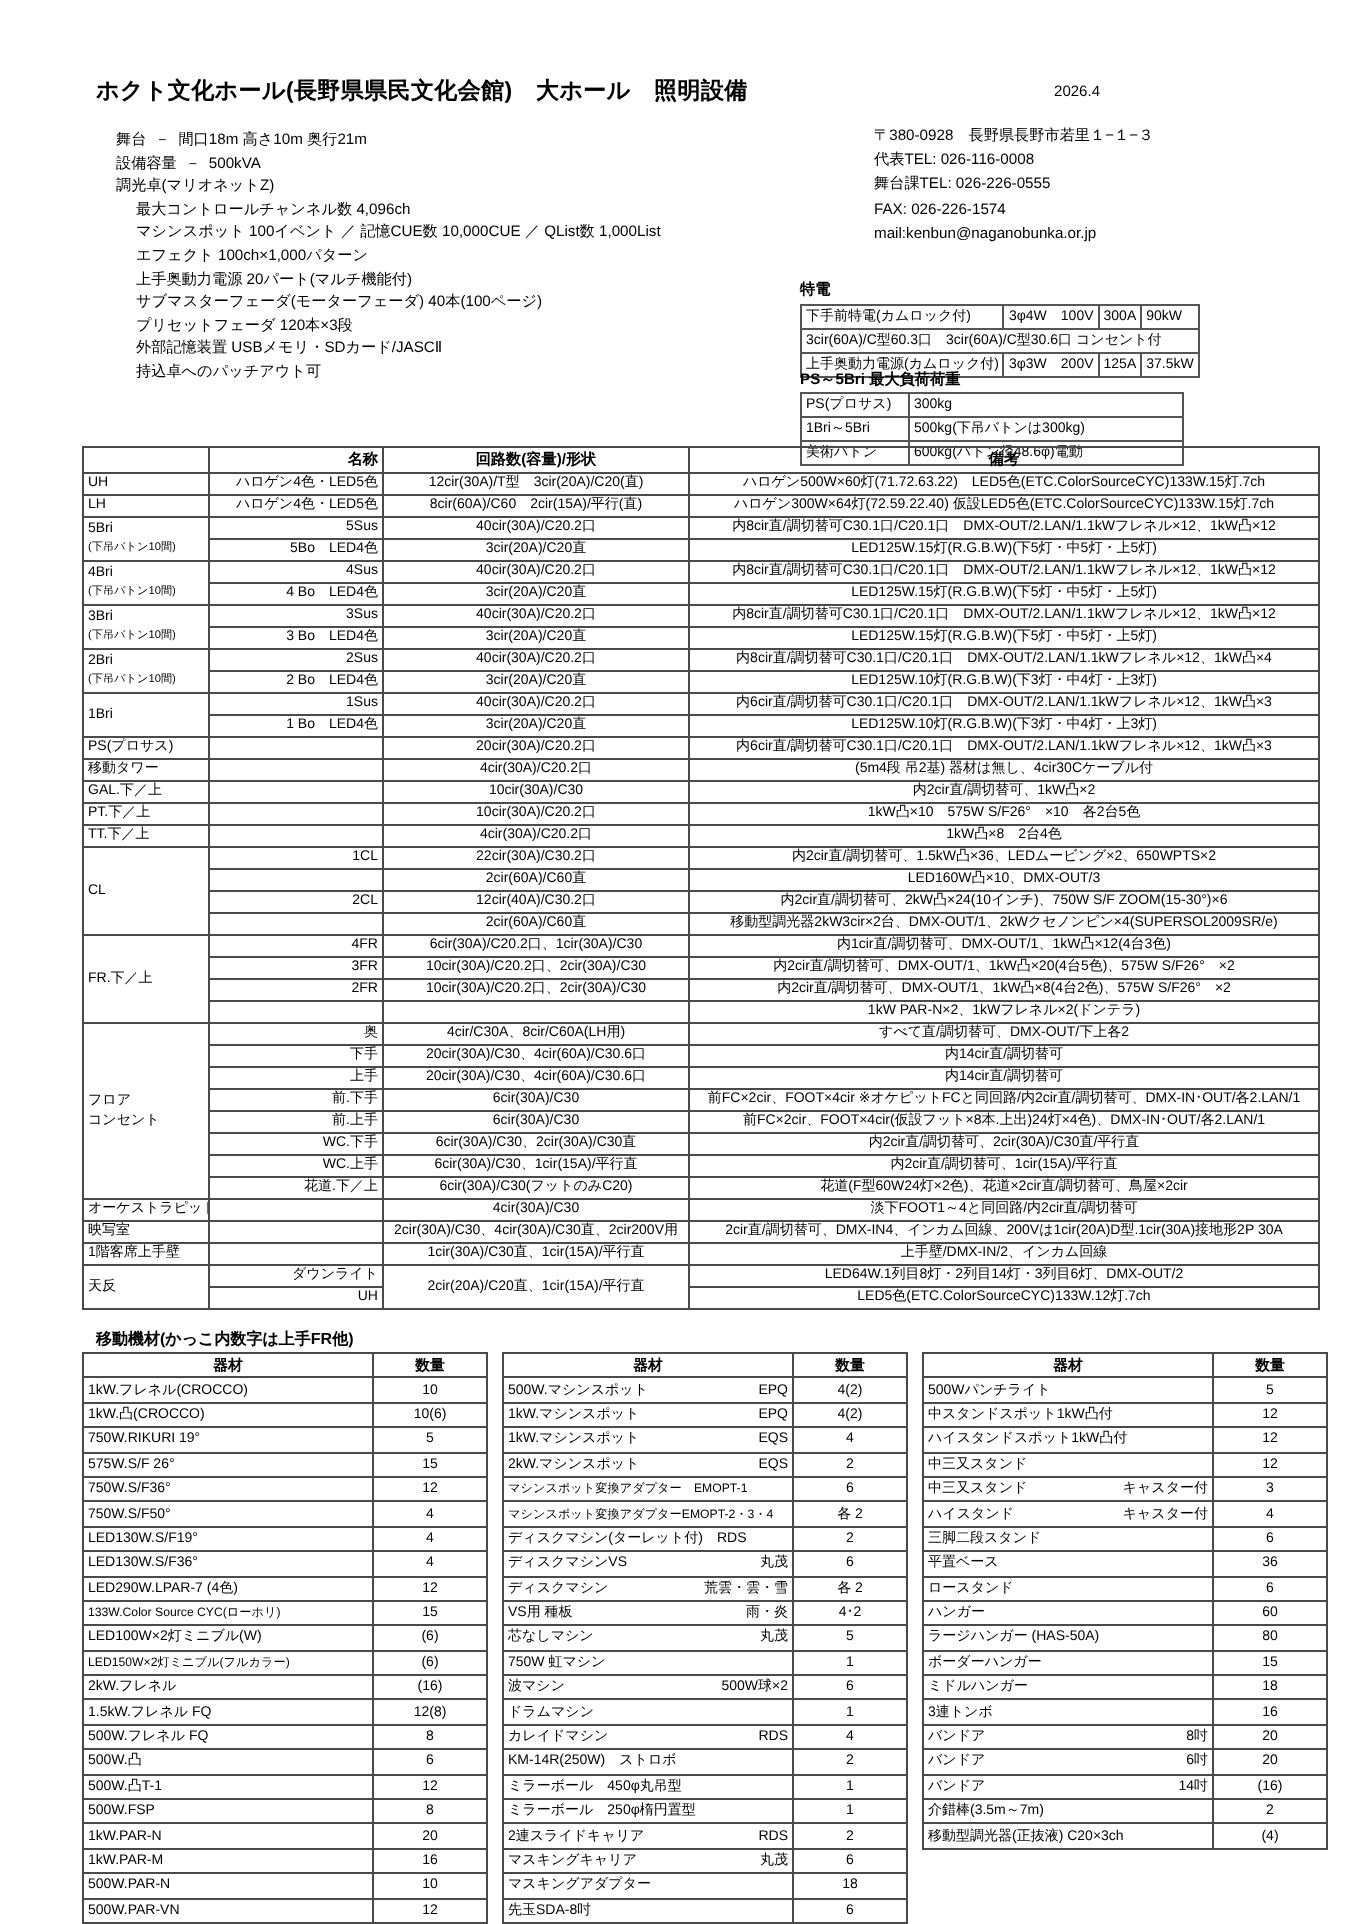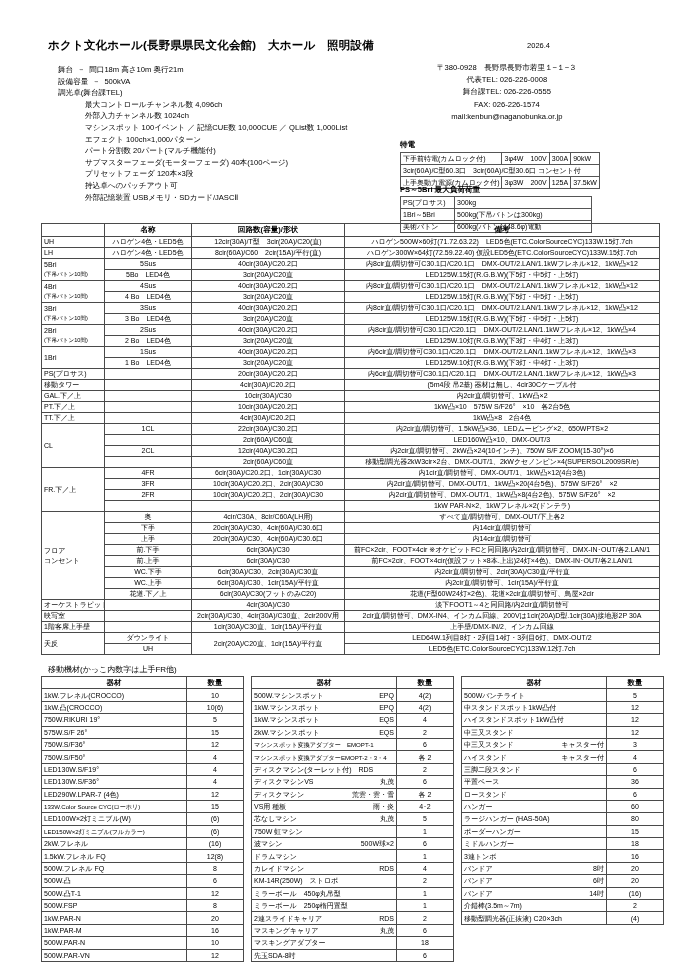--- a/index.html
+++ b/index.html
@@ -45,30 +45,29 @@
   }
 
   .info {
     position: absolute;
     top: 64px;
     left: 58px;
     font-size: 7.6px;
     line-height: 11.6px;
   }
   .info .l1 { margin-left: 0px; }
-  .info .l2 { margin-left: 27px; }
+  .info .l2 { margin-left: 10px; }
   .info .dash { display: inline-block; width: 16px; }
 
   .addr {
     position: absolute;
     top: 62px;
     left: 437px;
     font-size: 7.6px;
     line-height: 12.2px;
-    text-align: center;
   }
 
   
   .tok {
     position: absolute;
     top: 140px;
     left: 400px;
     font-size: 7.6px;
     font-weight: bold;
   }
@@ -136,34 +135,34 @@
     overflow: hidden;
     white-space: nowrap;
   }
   .main-tbl th {
     text-align: center;
     font-weight: bold;
     font-size: 7.6px;
     height: 12px;
   }
   .main-tbl .cat { width: 58px; text-align: left; }
-  .main-tbl .sub { width: 82px; text-align: center; }
+  .main-tbl .sub { width: 82px; text-align: right; }
   .main-tbl .cir { width: 148px; text-align: center; }
   .main-tbl .rmk { width: 310px; text-align: center; }
   .tiny { font-size: 5.6px; }
   .tiny2 { font-size: 6.1px; }
   .mid { vertical-align: middle; }
 
   
   .mv-title {
     position: absolute;
     top: 664px;
     left: 48px;
     font-size: 8px;
-    font-weight: normal;
+    font-weight: bold;
   }
   .mv-wrap {
     position: absolute;
     top: 676px;
     left: 41px;
     width: 600px;
     display: flex;
     gap: 7px;
     align-items: flex-start;
   }
@@ -208,35 +207,34 @@
 <div class="page">
 
   <div class="hdr">
     <div class="hdr-title">ホクト文化ホール(長野県県民文化会館)　大ホール　照明設備</div>
     <div class="hdr-date">2026.4</div>
   </div>
 
   <div class="info" id="facility-info">
       <div class="l1"><span>舞台</span><span class="dash" style="text-align: center;">－</span><span>間口18m 高さ10m 奥行21m</span></div>
       <div class="l1"><span>設備容量</span><span class="dash" style="text-align: center;">－</span><span>500kVA</span></div>
-      <div class="l1"><span>調光卓(舞台課TEL)</span></div>
+      <div class="l1"><span>調光卓(マリオネットZ)</span></div>
       <div class="l2"><span>最大コントロールチャンネル数 4,096ch</span></div>
-      <div class="l2"><span>外部入力チャンネル数 1024ch</span></div>
       <div class="l2"><span>マシンスポット 100イベント ／ 記憶CUE数 10,000CUE ／ QList数 1,000List</span></div>
       <div class="l2"><span>エフェクト 100ch×1,000パターン</span></div>
-      <div class="l2"><span>パート分割数 20パート(マルチ機能付)</span></div>
+      <div class="l2"><span>上手奥動力電源 20パート(マルチ機能付)</span></div>
       <div class="l2"><span>サブマスターフェーダ(モーターフェーダ) 40本(100ページ)</span></div>
       <div class="l2"><span>プリセットフェーダ 120本×3段</span></div>
+      <div class="l2"><span>外部記憶装置 USBメモリ・SDカード/JASCⅡ</span></div>
       <div class="l2"><span>持込卓へのパッチアウト可</span></div>
-      <div class="l2"><span>外部記憶装置 USBメモリ・SDカード/JASCⅡ</span></div>
     </div>
 
   <div class="addr" id="address-block">
       <div>〒380-0928　長野県長野市若里１−１−３</div>
-      <div>代表TEL: 026-226-0008</div>
+      <div>代表TEL: 026-116-0008</div>
       <div>舞台課TEL: 026-226-0555</div>
       <div>FAX: 026-226-1574</div>
       <div>mail:kenbun@naganobunka.or.jp</div>
     </div>
 
   <div class="tok">特電</div>
   <table class="tok-tbl">
     <tbody id="tok-body">
         <tr>
           <td class="c-name">下手前特電(カムロック付)</td>

